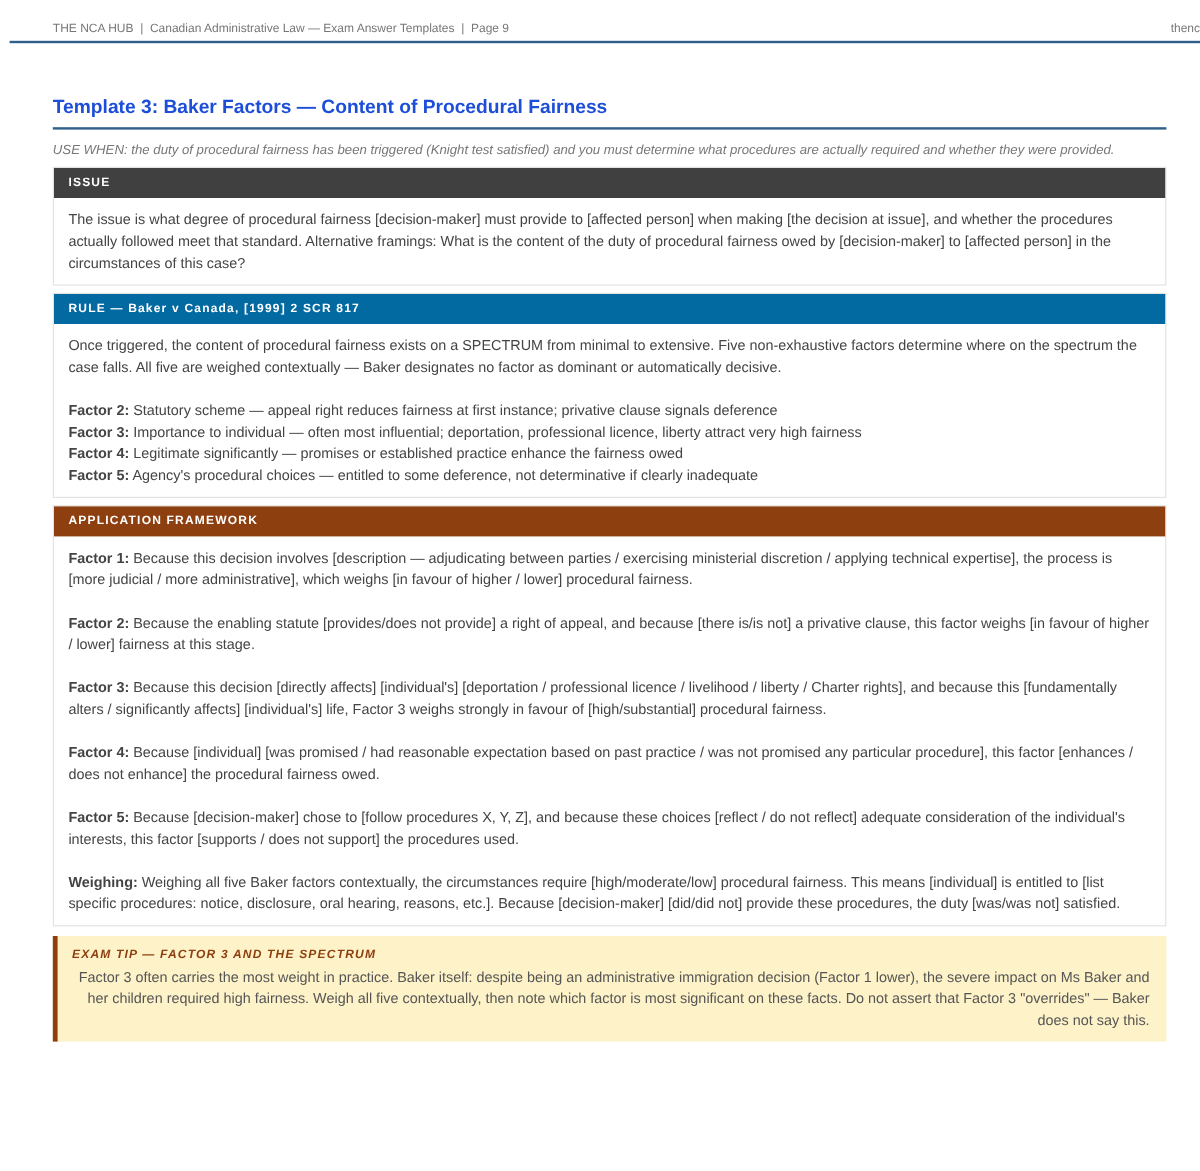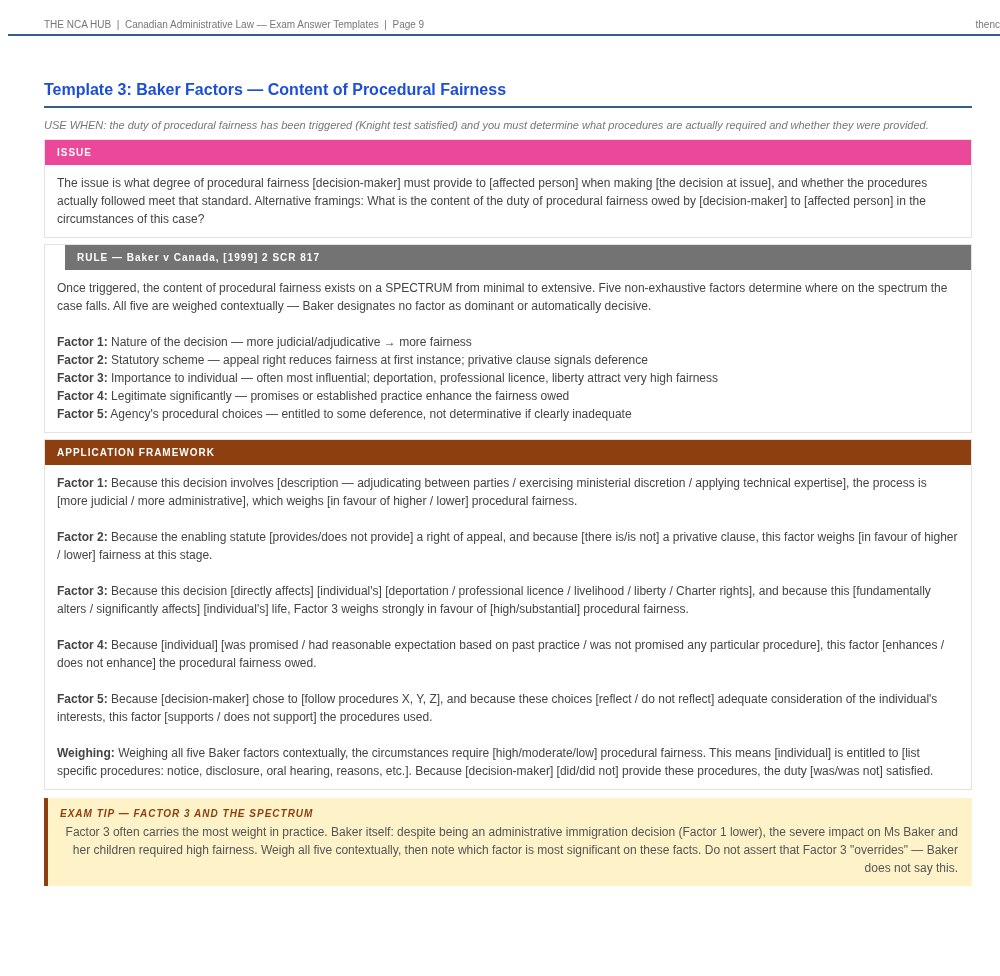--- a/index.html
+++ b/index.html
@@ -30,22 +30,22 @@
       font-size: 11px; font-style: italic; color: #777;
       margin-top: 10px; line-height: 14px;
     }
 
     .section { margin-top: 7px; border: 1px solid #e3e3e3; }
     .section + .section { margin-top: 6px; }
     .section-header {
       height: 25px; line-height: 25px; padding-left: 12px;
       font-size: 10px; font-weight: bold; letter-spacing: 1px; color: #fff;
     }
-    .issue .section-header { background: #ec4899; }
-    .rule .section-header { background: #737373; margin-left: 20px; }
+    .issue .section-header { background: #404040; }
+    .rule .section-header { background: #0369a1; }
     .app .section-header { background: #8e3f10; }
 
     .section-body {
       padding: 9px 12px 9px 12px; font-size: 12px; line-height: 18px; color: #444;
     }
     .section-body p + p { margin-top: 18px; }
     .factor-list { margin-top: 18px; }
     .factor-list div { line-height: 18px; }
     b.lbl { color: #444; }
 
@@ -83,21 +83,20 @@
     <div class="section-body">
       <p>The issue is what degree of procedural fairness [decision-maker] must provide to [affected person] when making [the decision at issue], and whether the procedures actually followed meet that standard. Alternative framings: What is the content of the duty of procedural fairness owed by [decision-maker] to [affected person] in the circumstances of this case?</p>
     </div>
   </div>
 
   <div class="section rule">
     <div class="section-header">RULE — Baker v Canada, [1999] 2 SCR 817</div>
     <div class="section-body">
       <p>Once triggered, the content of procedural fairness exists on a SPECTRUM from minimal to extensive. Five non-exhaustive factors determine where on the spectrum the case falls. All five are weighed contextually — Baker designates no factor as dominant or automatically decisive.</p>
       <div class="factor-list">
-        <div><b class="lbl">Factor 1:</b> <span>Nature of the decision — more judicial/adjudicative → more fairness</span></div>
         <div><b class="lbl">Factor 2:</b> <span>Statutory scheme — appeal right reduces fairness at first instance; privative clause signals deference</span></div>
         <div><b class="lbl">Factor 3:</b> <span>Importance to individual — often most influential; deportation, professional licence, liberty attract very high fairness</span></div>
         <div><b class="lbl">Factor 4:</b> <span>Legitimate significantly — promises or established practice enhance the fairness owed</span></div>
         <div><b class="lbl">Factor 5:</b> <span>Agency's procedural choices — entitled to some deference, not determinative if clearly inadequate</span></div>
       </div>
     </div>
   </div>
 
   <div class="section app">
     <div class="section-header">APPLICATION FRAMEWORK</div>

